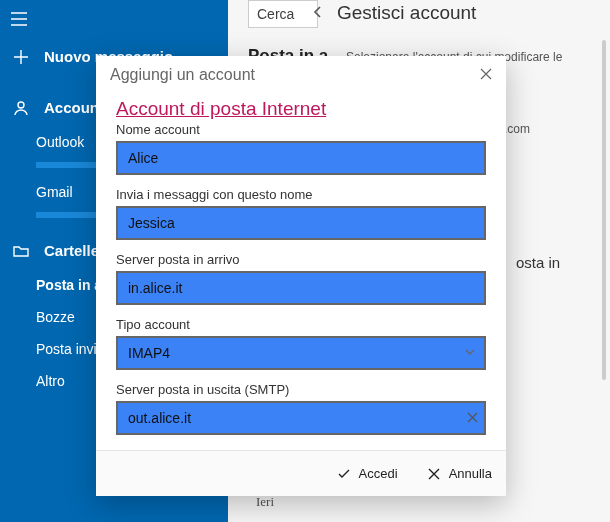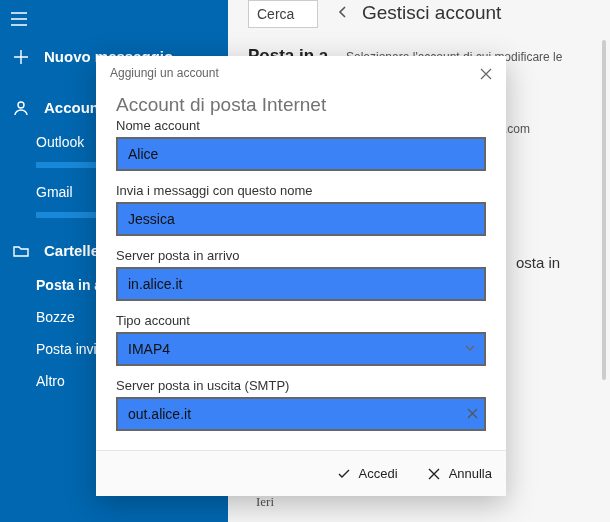--- a/index.html
+++ b/index.html
@@ -13,33 +13,33 @@
   .nav-row.bold { font-weight: 600; }
   .nav-row .icon { width: 18px; display: flex; justify-content: center; }
   .sub-item { padding: 8px 12px 8px 36px; font-size: 14px; }
   .progress-bar { margin: 4px 12px 8px 36px; height: 6px; width: 60px; background: #1a88d8; }
   .section-label.indented { padding-left: 36px; }
 
   
   .right-pane { position: absolute; left: 228px; top: 0; right: 0; height: 522px; background: #f6f6f6; }
   .search-area { position: absolute; left: 20px; top: 0; width: 70px; height: 28px; border: 1px solid #ccc; background: #fff; display: flex; align-items: center; padding: 0 8px; font-size: 14px; color: #404040; }
   .inbox-title { position: absolute; left: 20px; top: 46px; font-size: 17px; font-weight: 700; color: #222; }
-  .manage-header { position: absolute; left: 108px; top: 2px; display: flex; align-items: center; gap: 12px; font-size: 19px; color: #333; }
+  .manage-header { position: absolute; left: 83px; top: 2px; display: flex; align-items: center; gap: 12px; font-size: 19px; color: #333; }
   .manage-sub { position: absolute; left: 118px; top: 50px; font-size: 12px; color: #555; width: 230px; }
   .outlook-addr { position: absolute; left: 270px; top: 122px; font-size: 12px; color: #555; }
   .posta-in { position: absolute; left: 288px; top: 254px; font-size: 15px; color: #333; }
   .ieri { position: absolute; left: 28px; top: 494px; font-size: 13px; color: #555; font-family: Liberation Serif, serif; }
   .scroll-indicator { position: absolute; right: 4px; top: 40px; width: 4px; height: 340px; background: #ccc; border-radius: 2px; }
 
   
   .dialog { position: absolute; left: 96px; top: 56px; width: 410px; height: 440px; background: #fff; box-shadow: 0 8px 28px rgba(0,0,0,0.25); display: flex; flex-direction: column; }
-  .dialog-title { font-size: 12px; color: #666; padding: 10px 14px 2px; }
+  .dialog-title { font-size: 16px; color: #666; padding: 10px 14px 2px; }
   .close-x { position: absolute; top: 8px; right: 10px; width: 20px; height: 20px; display: flex; align-items: center; justify-content: center; color: #666; cursor: pointer; }
   .dialog-body { padding: 12px 20px 4px; flex: 1; overflow: hidden; }
-  .dialog-heading { font-size: 19px; font-weight: 400; color: #737373; margin-bottom: 2px; }
+  .dialog-heading { font-size: 19px; font-weight: 400; color: #be185d; margin-bottom: 2px; text-decoration: underline; }
   .field-label { font-size: 13px; color: #333; margin-top: 12px; margin-bottom: 4px; }
   .field-label.first { margin-top: 0; }
   .text-input { width: 100%; height: 34px; border: 2px solid #666; padding: 0 10px; font-size: 14px; color: #111; background: #3b82f6; }
   .select-wrap { position: relative; }
   .select-wrap .chev { position: absolute; right: 10px; top: 50%; transform: translateY(-50%); color: #666; pointer-events: none; }
   .input-wrap { position: relative; }
   .input-wrap .clear-x { position: absolute; right: 8px; top: 50%; transform: translateY(-50%); color: #555; font-size: 14px; }
   .dialog-footer { height: 46px; border-top: 1px solid #e5e5e5; display: flex; justify-content: flex-end; align-items: center; gap: 29px; padding: 0 14px; background: #fafafa; }
   .footer-btn { display: flex; align-items: center; gap: 8px; font-size: 13px; color: #222; cursor: pointer; }
   .footer-btn svg { width: 14px; height: 14px; }

